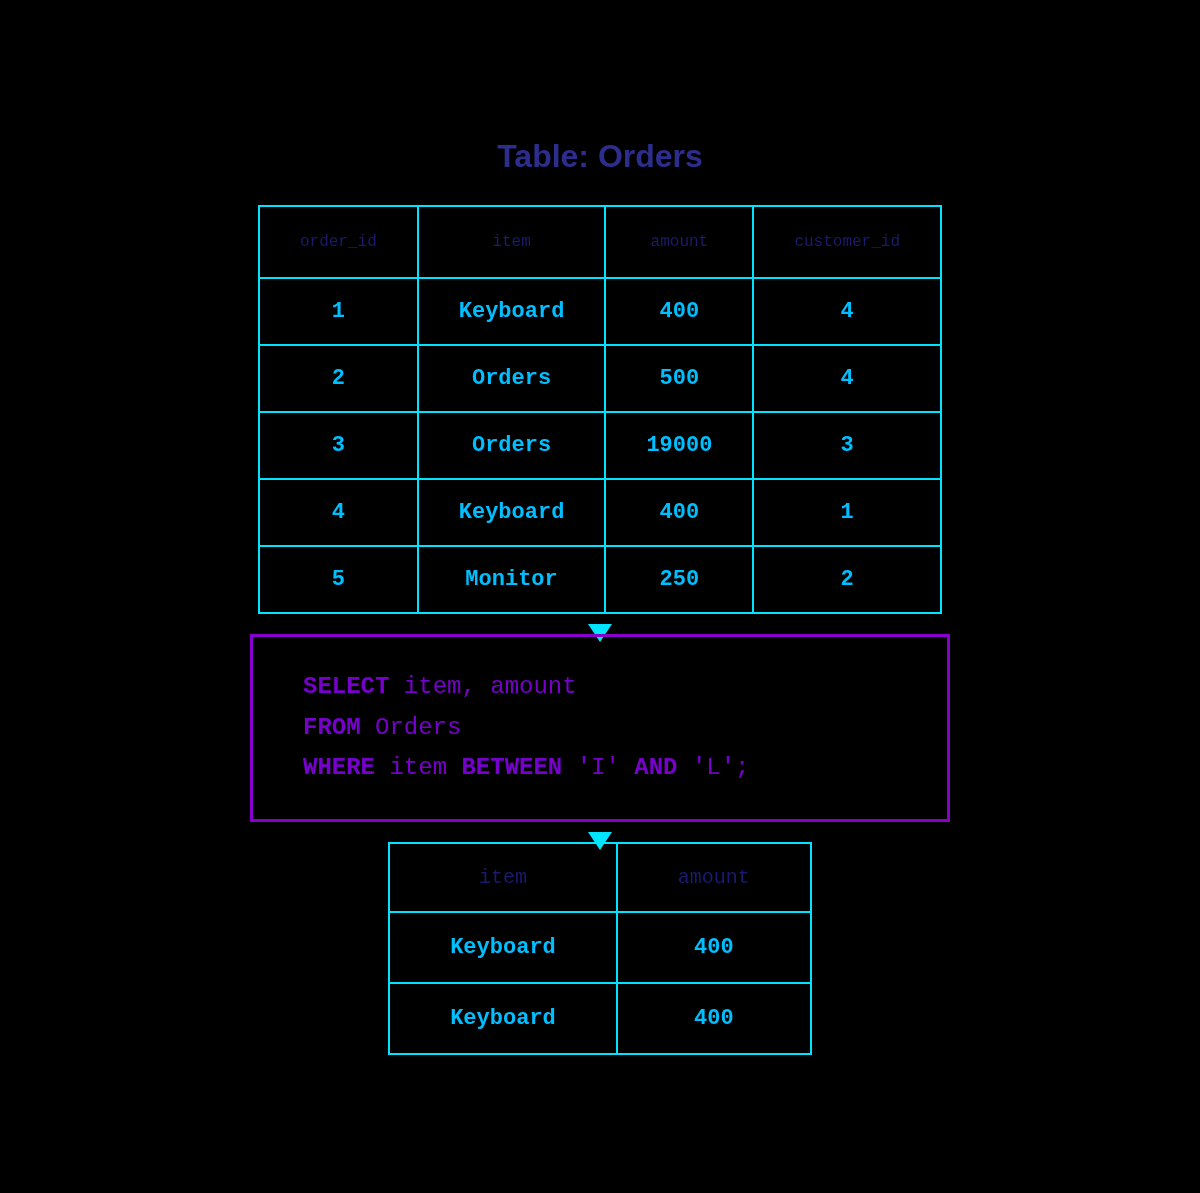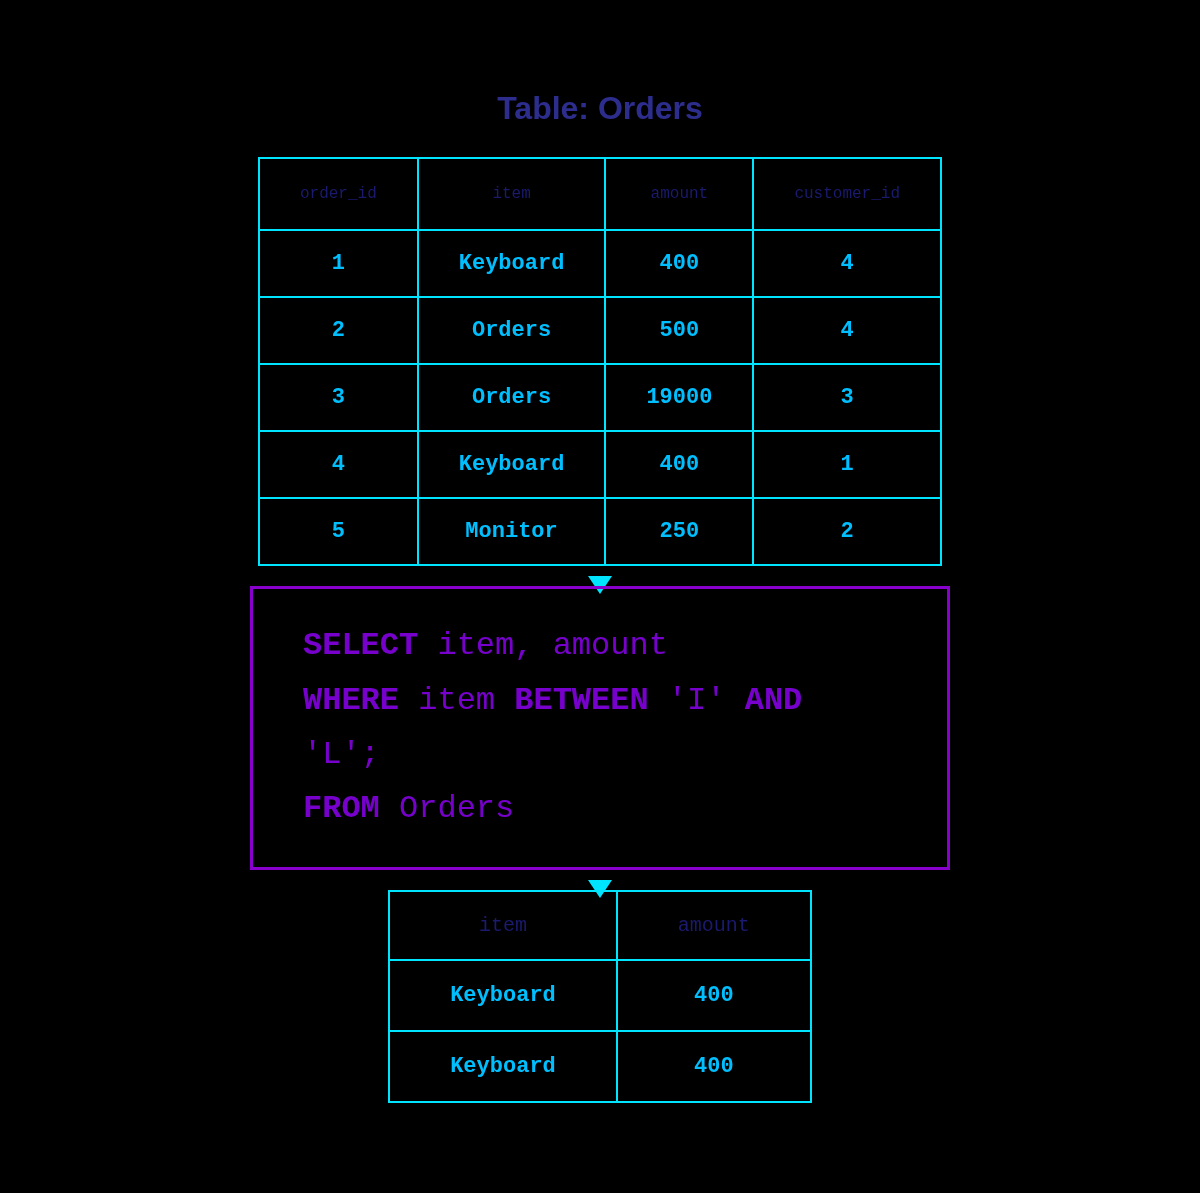--- a/index.html
+++ b/index.html
@@ -79,21 +79,21 @@
     }
 
     .sql-box {
       border: 3px solid #8800cc;
       padding: 30px 50px;
       width: 700px;
       background: transparent;
     }
 
     .sql-line {
-      font-size: 32px;
+      font-size: 24px;
       line-height: 1.7;
       font-family: 'Courier New', Courier, monospace;
       font-weight: bold;
     }
 
     .kw {
       color: #7700cc;
       font-weight: 900;
     }
 
@@ -178,24 +178,24 @@
   <div class="arrow-down">
     <div class="arrow-line"></div>
     <div class="arrow-head"></div>
   </div>
 
   <div class="sql-box">
     <div class="sql-line">
       <span class="kw">SELECT</span><span class="sql-text"> item, amount</span>
     </div>
     <div class="sql-line">
-      <span class="kw">WHERE</span><span class="sql-text"> item </span><span class="kw">BETWEEN</span><span class="sql-text"> 'I' </span><span class="kw">AND</span><span class="sql-text"> 'L';</span>
+      <span class="kw">FROM</span><span class="sql-text"> Orders</span>
     </div>
     <div class="sql-line">
-      <span class="kw">FROM</span><span class="sql-text"> Orders</span>
+      <span class="kw">WHERE</span><span class="sql-text"> item </span><span class="kw">BETWEEN</span><span class="sql-text"> 'I' </span><span class="kw">AND</span><span class="sql-text"> 'L';</span>
     </div>
   </div>
 
   <div class="arrow-down">
     <div class="arrow-line"></div>
     <div class="arrow-head"></div>
   </div>
 
   <table class="result-table">
     <thead>

